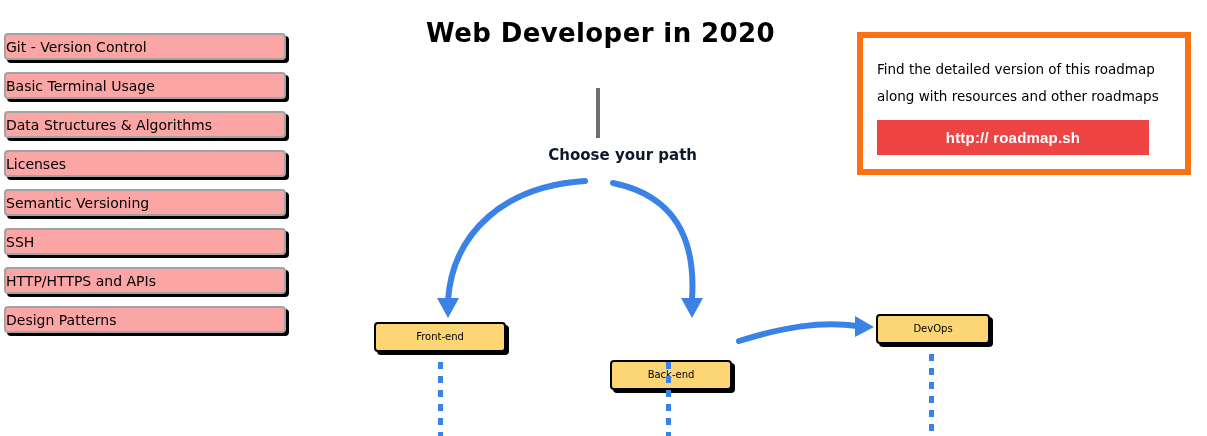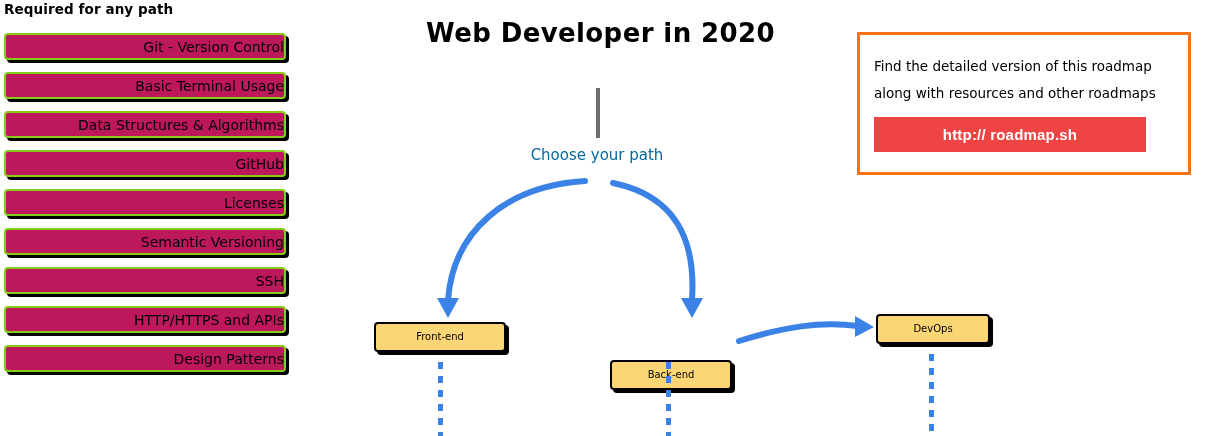--- a/index.html
+++ b/index.html
@@ -31,27 +31,27 @@
     position: absolute;
     left: 4px;
     top: 33px;
     width: 286px;
   }
   .req-item {
     position: relative;
     width: 278px;
     height: 23px;
     margin-bottom: 12px;
-    background: #be185d;
-    border: 2px solid #84cc16;
+    background: #fca5a5;
+    border: 2px solid #a3a3a3;
     border-radius: 4px;
     box-shadow: 3px 3px 0 0 #000000;
     display: flex;
     align-items: center;
-    justify-content: flex-end;
+    justify-content: flex-start;
   }
   .req-item span {
     font-size: 14px;
     color: #000000;
     white-space: nowrap;
     line-height: 1;
   }
 
   
   #main-title {
@@ -74,24 +74,24 @@
     top: 88px;
     width: 4px;
     height: 50px;
     background: #6e6e6e;
   }
   #choose-path-label {
     position: absolute;
     left: 497px;
     top: 146px;
     width: 200px;
-    text-align: center;
+    text-align: right;
     font-size: 15px;
-    font-weight: normal;
-    color: #0369a1;
+    font-weight: bold;
+    color: #0f172a;
     white-space: nowrap;
   }
 
   
   #arrows {
     position: absolute;
     left: 0;
     top: 0;
     width: 1207px;
     height: 436px;
@@ -133,21 +133,21 @@
   #dots-backend  { left: 666px; top: 362px; height: 74px; }
   #dots-devops   { left: 929px; top: 354px; height: 82px; }
 
   
   #info-box {
     position: absolute;
     left: 857px;
     top: 32px;
     width: 334px;
     height: 143px;
-    border: 3px solid #f97316;
+    border: 6px solid #f97316;
     background: #ffffff;
     box-sizing: border-box;
   }
   .info-line {
     position: absolute;
     left: 14px;
     width: 310px;
     font-size: 13.5px;
     color: #000000;
     white-space: nowrap;
@@ -174,34 +174,30 @@
     font-weight: bold;
     letter-spacing: 0.2px;
     white-space: nowrap;
   }
 </style>
 </head>
 <body>
 
 <div id="root">
 
-  <div id="required-heading">Required for any path</div>
 
   <div id="required-list">
     <div class="req-item">
       <span>Git - Version Control</span>
     </div>
     <div class="req-item">
       <span>Basic Terminal Usage</span>
     </div>
     <div class="req-item">
       <span>Data Structures &amp; Algorithms</span>
-    </div>
-    <div class="req-item">
-      <span>GitHub</span>
     </div>
     <div class="req-item">
       <span>Licenses</span>
     </div>
     <div class="req-item">
       <span>Semantic Versioning</span>
     </div>
     <div class="req-item">
       <span>SSH</span>
     </div>

